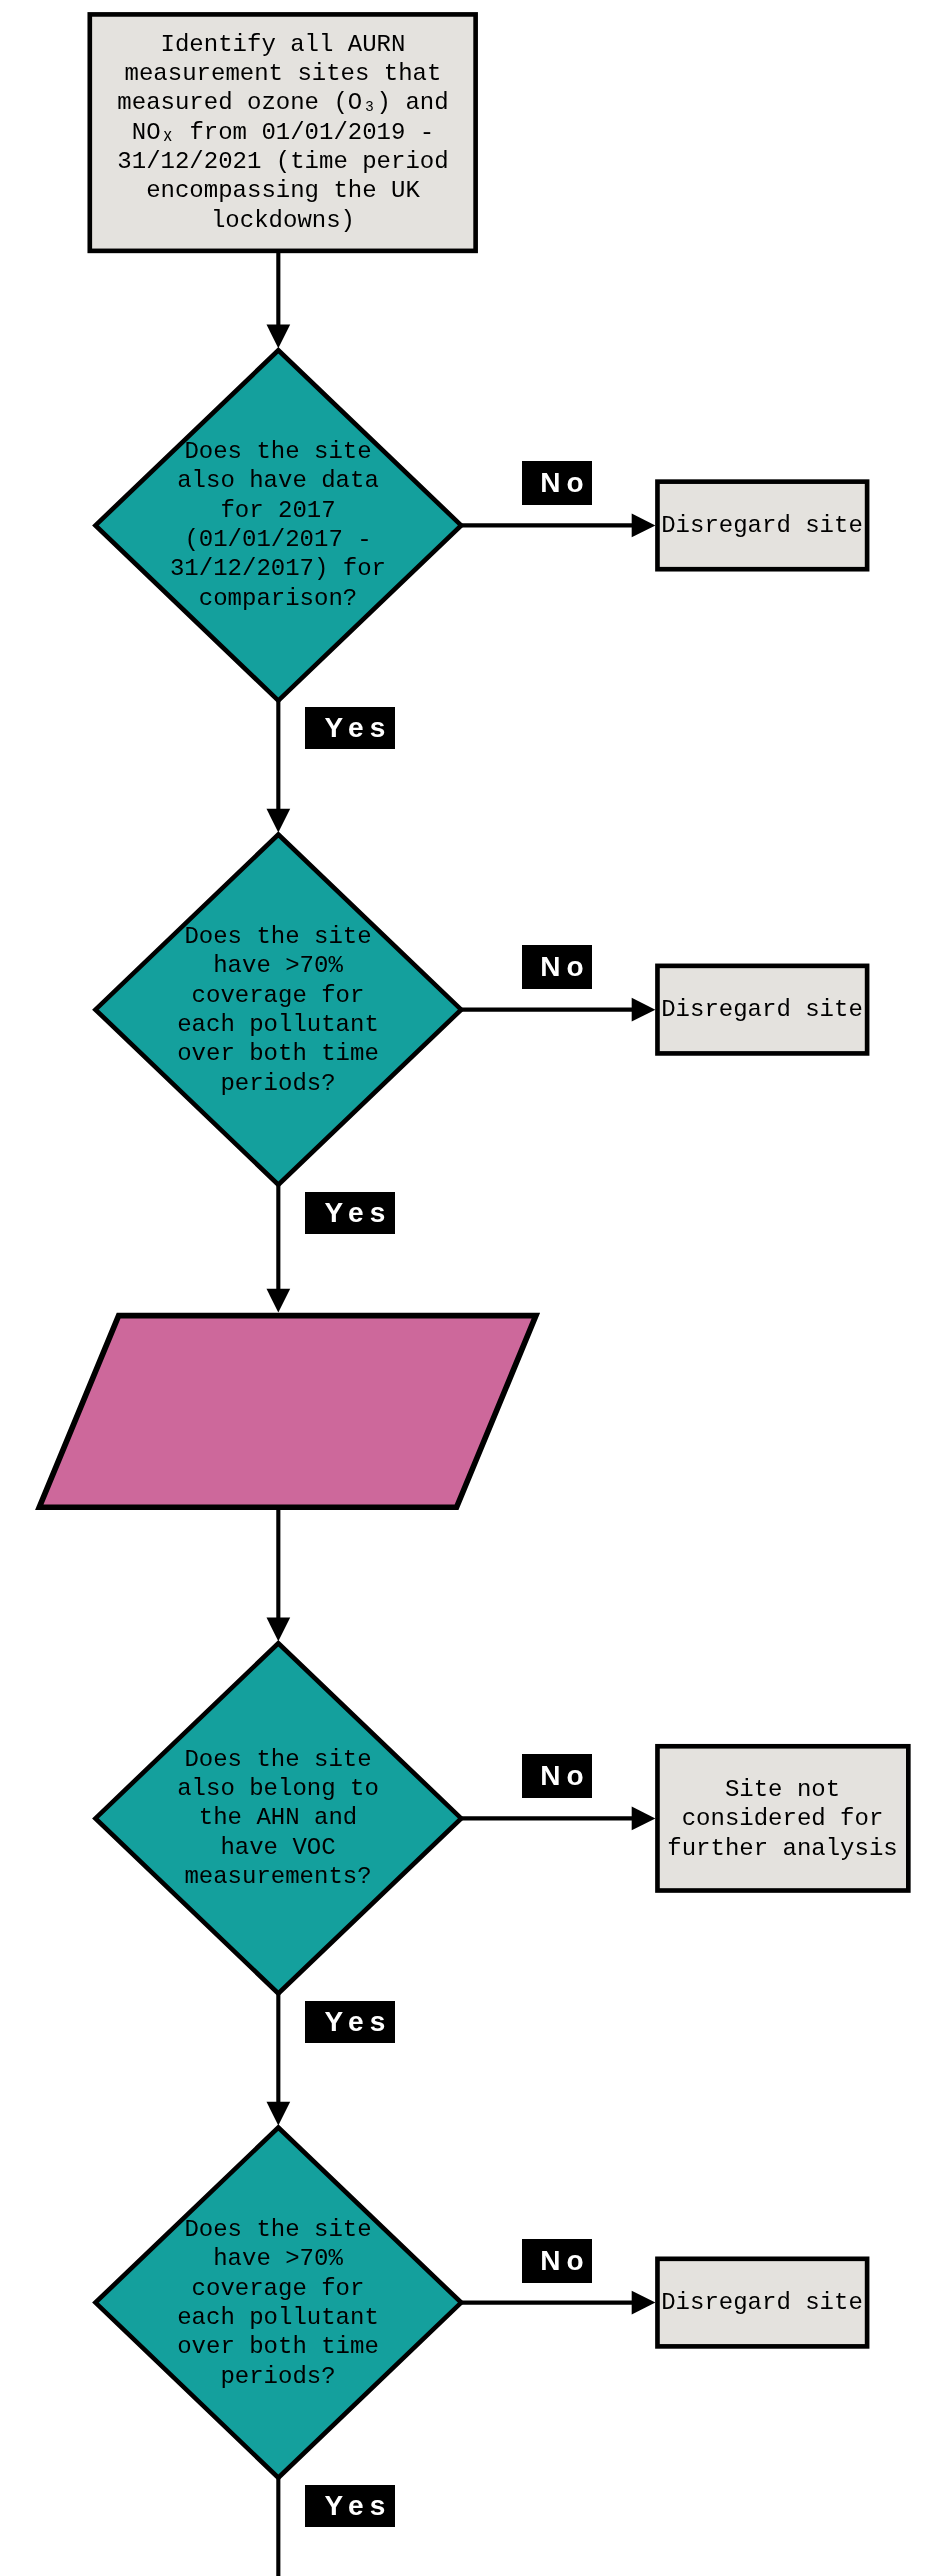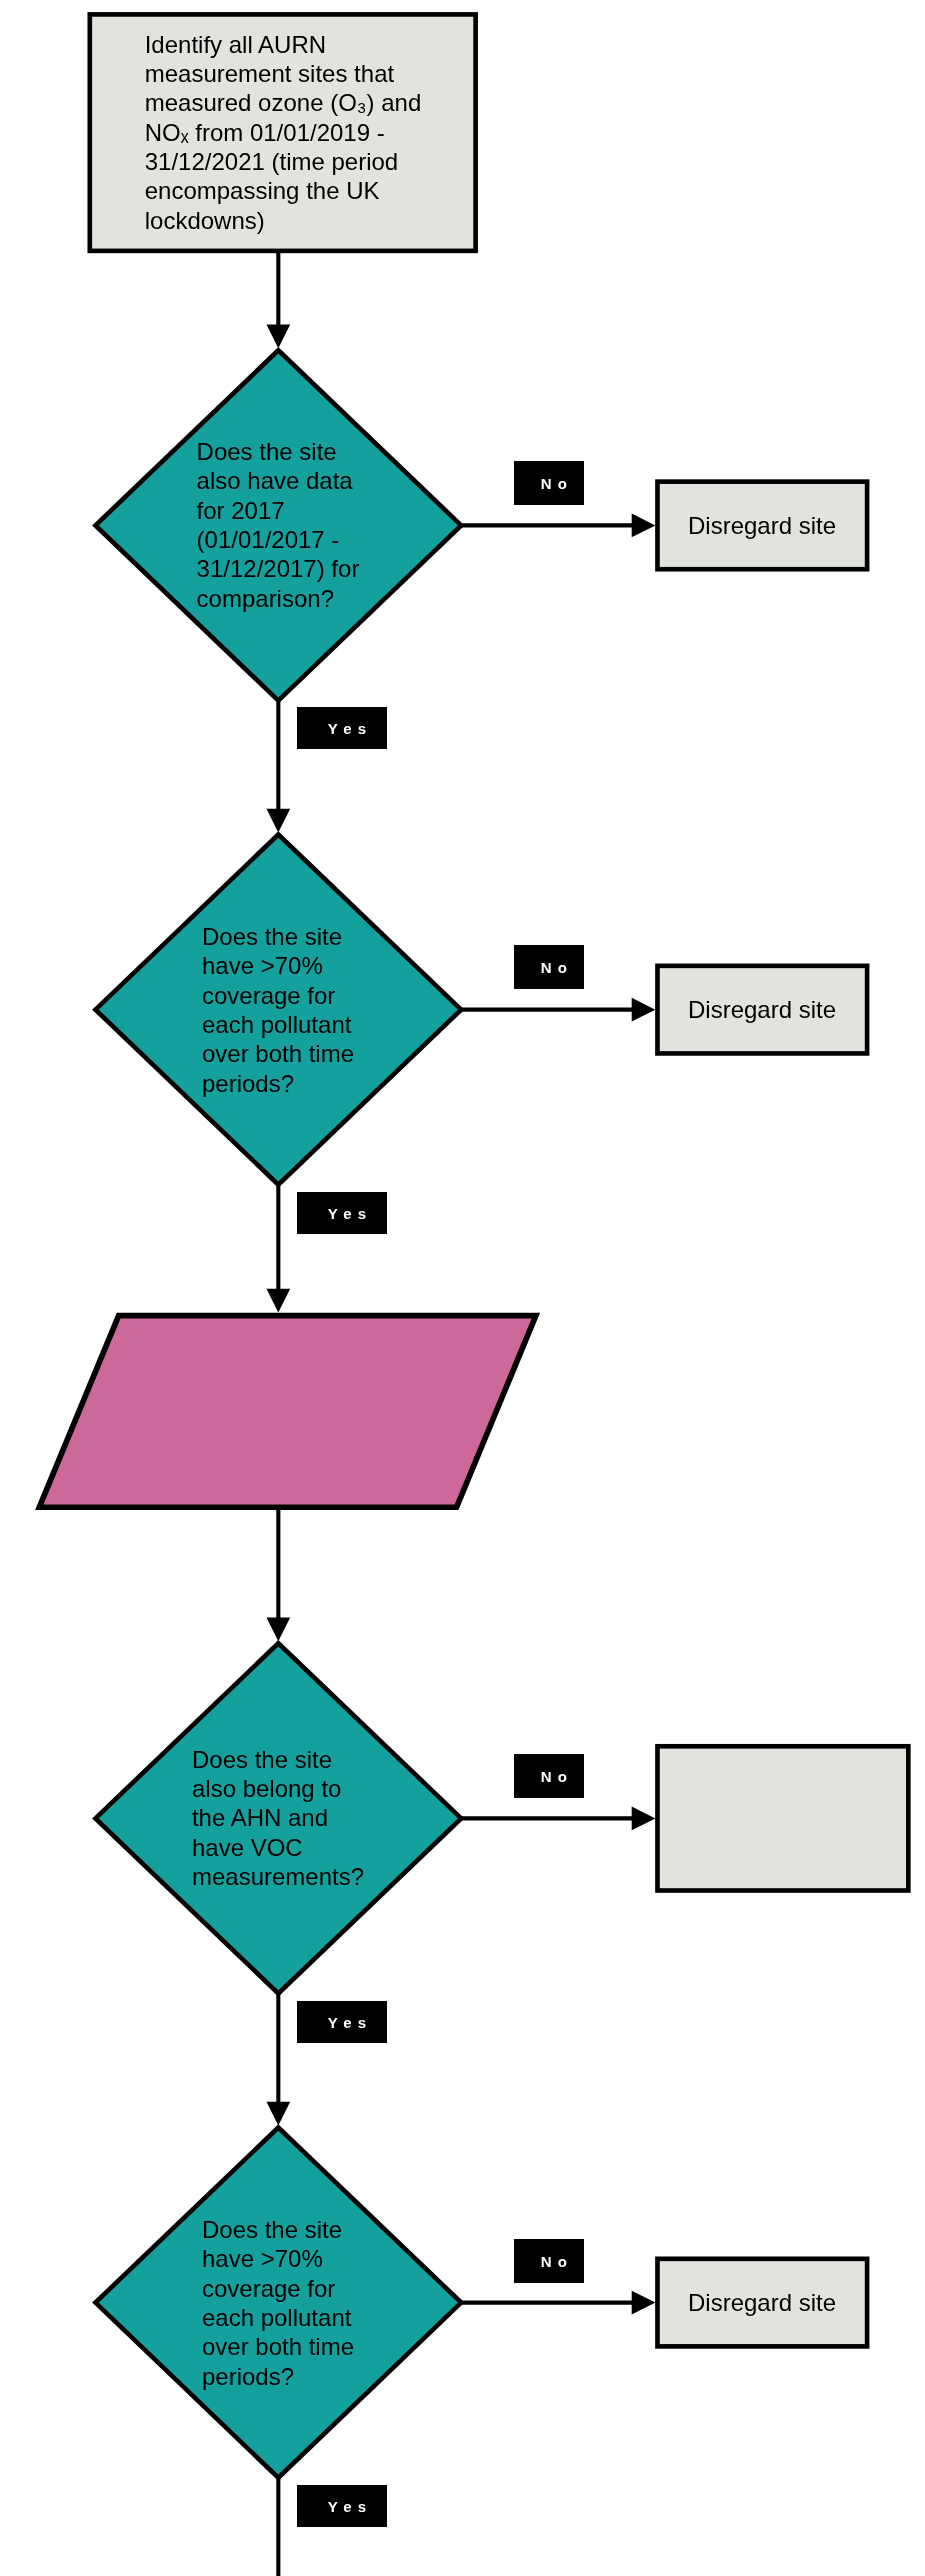--- a/index.html
+++ b/index.html
@@ -17,33 +17,36 @@
     position:relative;
     width:926px;height:2810px;
     background:var(--background);
     font-family:"Liberation Sans","DejaVu Sans",sans-serif;
     color:var(--node-text);
   }
   #shapes{position:absolute;left:0;top:0;width:926px;height:2810px;}
   .node-text{
     position:absolute;
     display:flex;align-items:center;justify-content:center;
+    text-align:center;
     white-space:pre-line;
     font-size:24px;line-height:1.22;
     color:var(--node-text);
+    font-family:Liberation Mono, monospace;
   }
   .edge-label{
     position:absolute;
     display:flex;align-items:center;justify-content:center;
     background:var(--edge-label-bg);
     color:var(--edge-label-text);
-    font-size:15px;font-weight:bold;
+    font-size:28px;font-weight:bold;
     letter-spacing:6.2px;
     padding-left:16px;
     box-sizing:border-box;
+    margin-left:8px;
   }
   .w-no{left:514px;width:70px;height:44px;}
   .w-yes{left:297px;width:90px;height:42px;}
 </style>
 </head>
 <body>
 
 <div id="stage">
 
   <svg id="shapes" viewBox="0 0 1797 5455" xmlns="http://www.w3.org/2000/svg">
@@ -150,20 +153,23 @@
   <div class="edge-label w-yes" style="top:1192px;">Yes</div>
 
 
   <div class="node-text" style="left:95px;top:1643px;width:366px;height:350px;">Does the site
 also belong to
 the AHN and
 have VOC
 measurements?</div>
 
   <div class="edge-label w-no" style="top:1754px;">No</div>
+  <div class="node-text" style="left:657px;top:1747px;width:251px;height:144px;">Site not
+considered for
+further analysis</div>
 
   <div class="edge-label w-yes" style="top:2001px;">Yes</div>
 
   <div class="node-text" style="left:95px;top:2128px;width:366px;height:350px;">Does the site
 have &gt;70%
 coverage for
 each pollutant
 over both time
 periods?</div>
 

